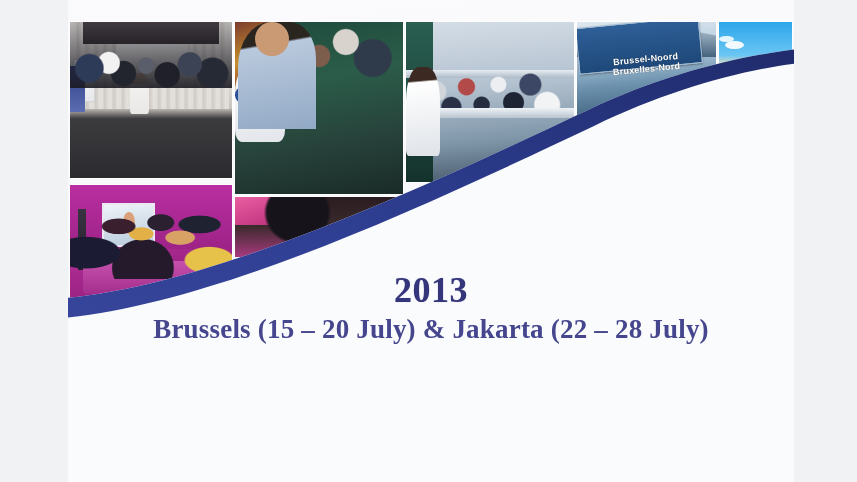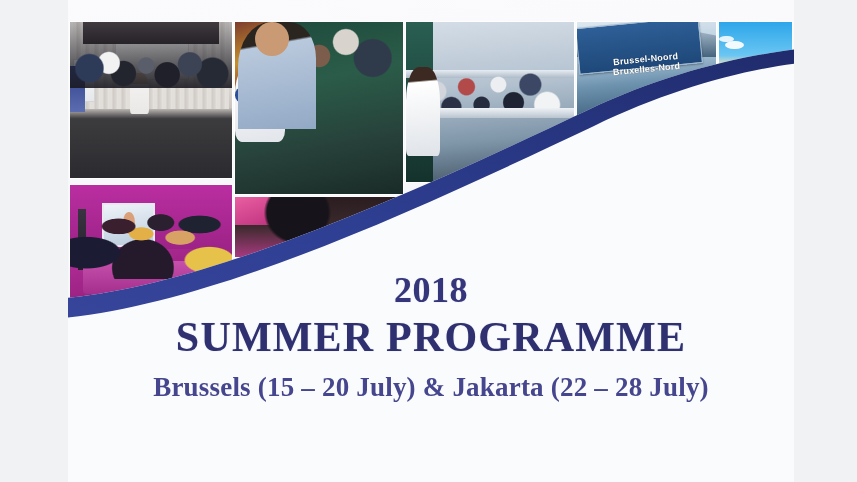--- a/index.html
+++ b/index.html
@@ -439,19 +439,18 @@
 
         <path d="M -40 482 L -40 300 C 110 300 330 200 520 110 C 600 72 680 54 740 48
                  L 740 482 Z" fill="#fafbfd"></path>
 
         <path d="M -40 300 C 110 300 330 200 520 110 C 600 72 680 54 740 48
                  L 740 62 C 682 68 604 88 526 126 C 336 216 116 318 -40 320 Z" fill="url(#swGrad)"></path>
       </g>
     </svg>
 
     <div class="textblock">
-      <div class="year">2018</div>
-      <div class="title">SUMMER PROGRAMME</div>
+      <div class="year">2013</div>
       <div class="subtitle">Brussels (15 – 20 July) &amp; Jakarta (22 – 28 July)</div>
     </div>
 
   </div>
 </div>
 
 </body></html>

